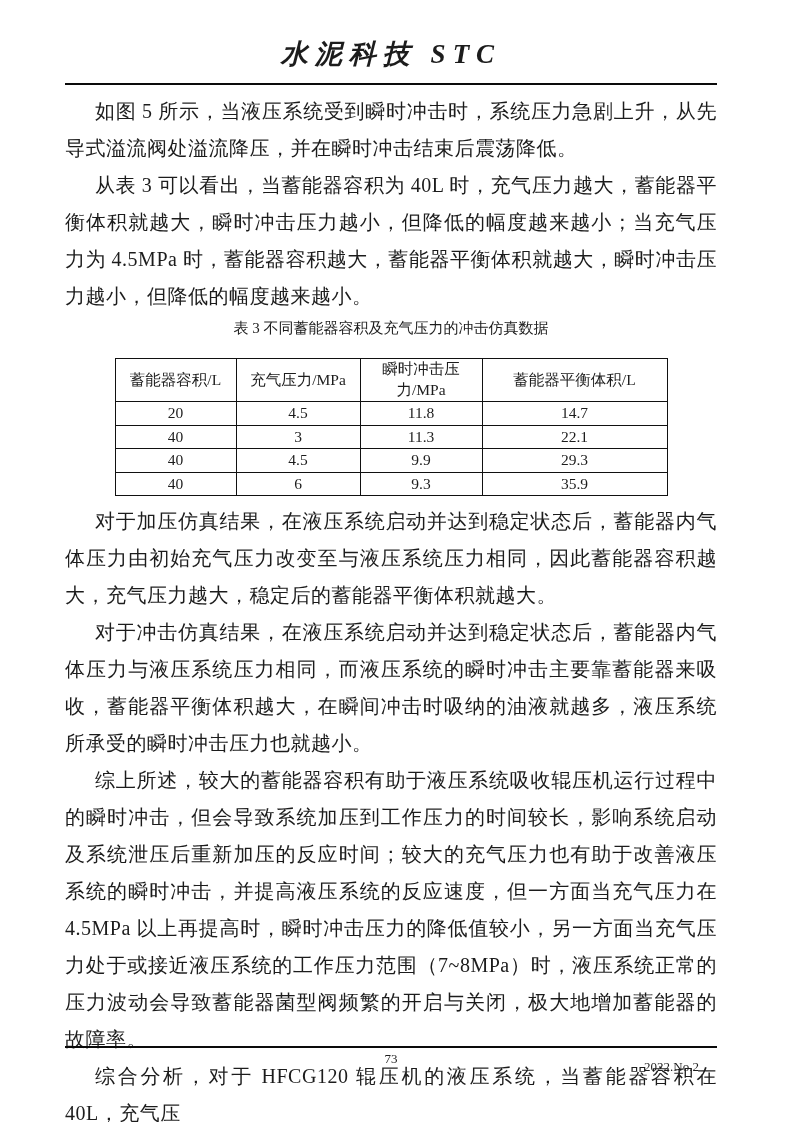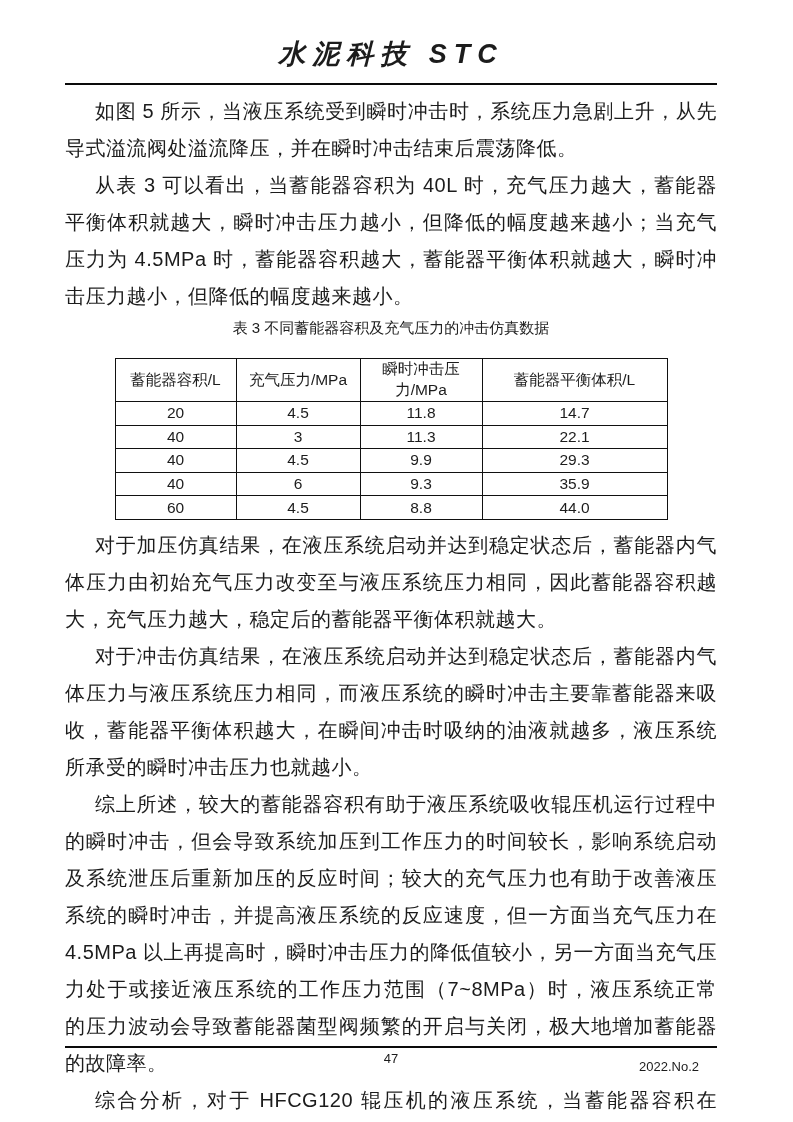--- a/index.html
+++ b/index.html
@@ -6,21 +6,21 @@
     margin: 0;
     padding: 0;
     background: #ffffff;
   }
   .page {
     position: relative;
     width: 780px;
     height: 1122px;
     background: #ffffff;
     color: #1c1c1c;
-    font-family: Liberation Sans, sans-serif;
+    font-family: Liberation Serif, serif;
     overflow: hidden;
   }
   .content {
     position: absolute;
     left: 65px;
     right: 63px;
     top: 0;
   }
   .journal-title {
     margin-top: 36px;
@@ -153,39 +153,33 @@
           <td>4.5</td>
           <td>9.9</td>
           <td>29.3</td>
         </tr>
         <tr>
           <td>40</td>
           <td>6</td>
           <td>9.3</td>
           <td>35.9</td>
         </tr>
-        <tr>
-          <td>60</td>
-          <td>4.5</td>
-          <td>8.8</td>
-          <td>44.0</td>
-        </tr>
       </tbody>
     </table>
 
     <p class="body-para after-table">对于加压仿真结果，在液压系统启动并达到稳定状态后，蓄能器内气体压力由初始充气压力改变至与液压系统压力相同，因此蓄能器容积越大，充气压力越大，稳定后的蓄能器平衡体积就越大。</p>
 
     <p class="body-para">对于冲击仿真结果，在液压系统启动并达到稳定状态后，蓄能器内气体压力与液压系统压力相同，而液压系统的瞬时冲击主要靠蓄能器来吸收，蓄能器平衡体积越大，在瞬间冲击时吸纳的油液就越多，液压系统所承受的瞬时冲击压力也就越小。</p>
 
     <p class="body-para">综上所述，较大的蓄能器容积有助于液压系统吸收辊压机运行过程中的瞬时冲击，但会导致系统加压到工作压力的时间较长，影响系统启动及系统泄压后重新加压的反应时间；较大的充气压力也有助于改善液压系统的瞬时冲击，并提高液压系统的反应速度，但一方面当充气压力在 4.5MPa 以上再提高时，瞬时冲击压力的降低值较小，另一方面当充气压力处于或接近液压系统的工作压力范围（7~8MPa）时，液压系统正常的压力波动会导致蓄能器菌型阀频繁的开启与关闭，极大地增加蓄能器的故障率。</p>
 
     <p class="body-para">综合分析，对于 HFCG120 辊压机的液压系统，当蓄能器容积在 40L，充气压</p>
 
   </div>
 
   <div class="footer">
     <hr class="footer-rule">
     <div class="footer-row">
-      <span class="page-number">47</span>
+      <span class="page-number">73</span>
       <span class="issue-label">2022.No.2</span>
     </div>
   </div>
 </div>
 
 </body></html>

